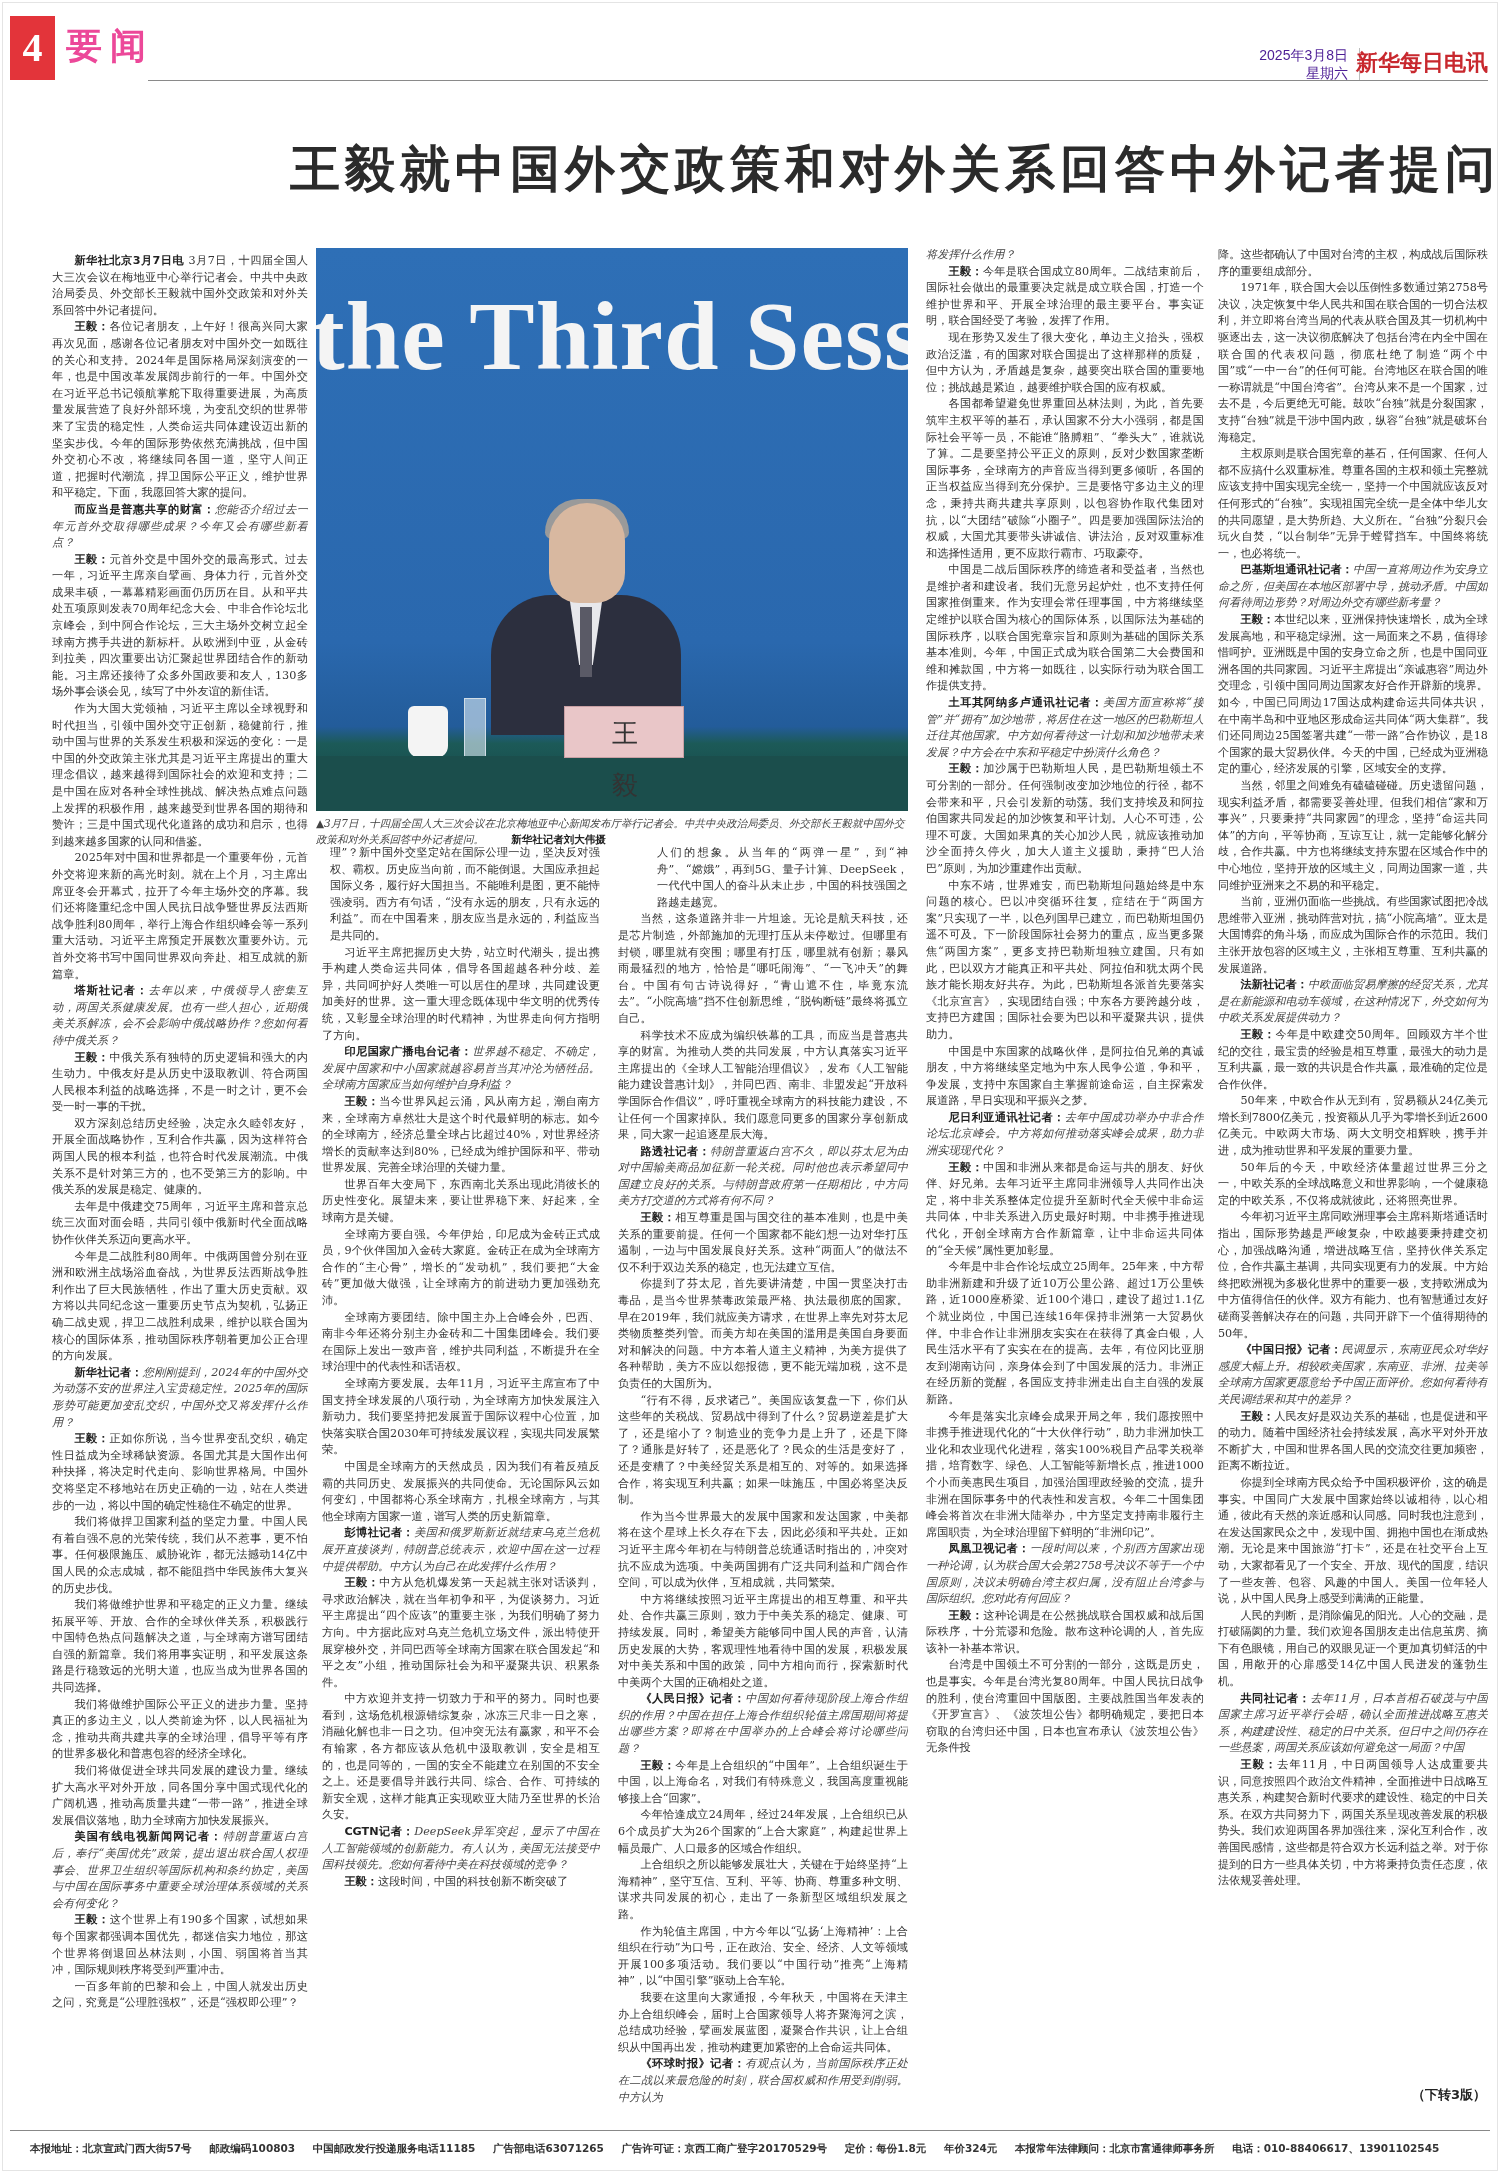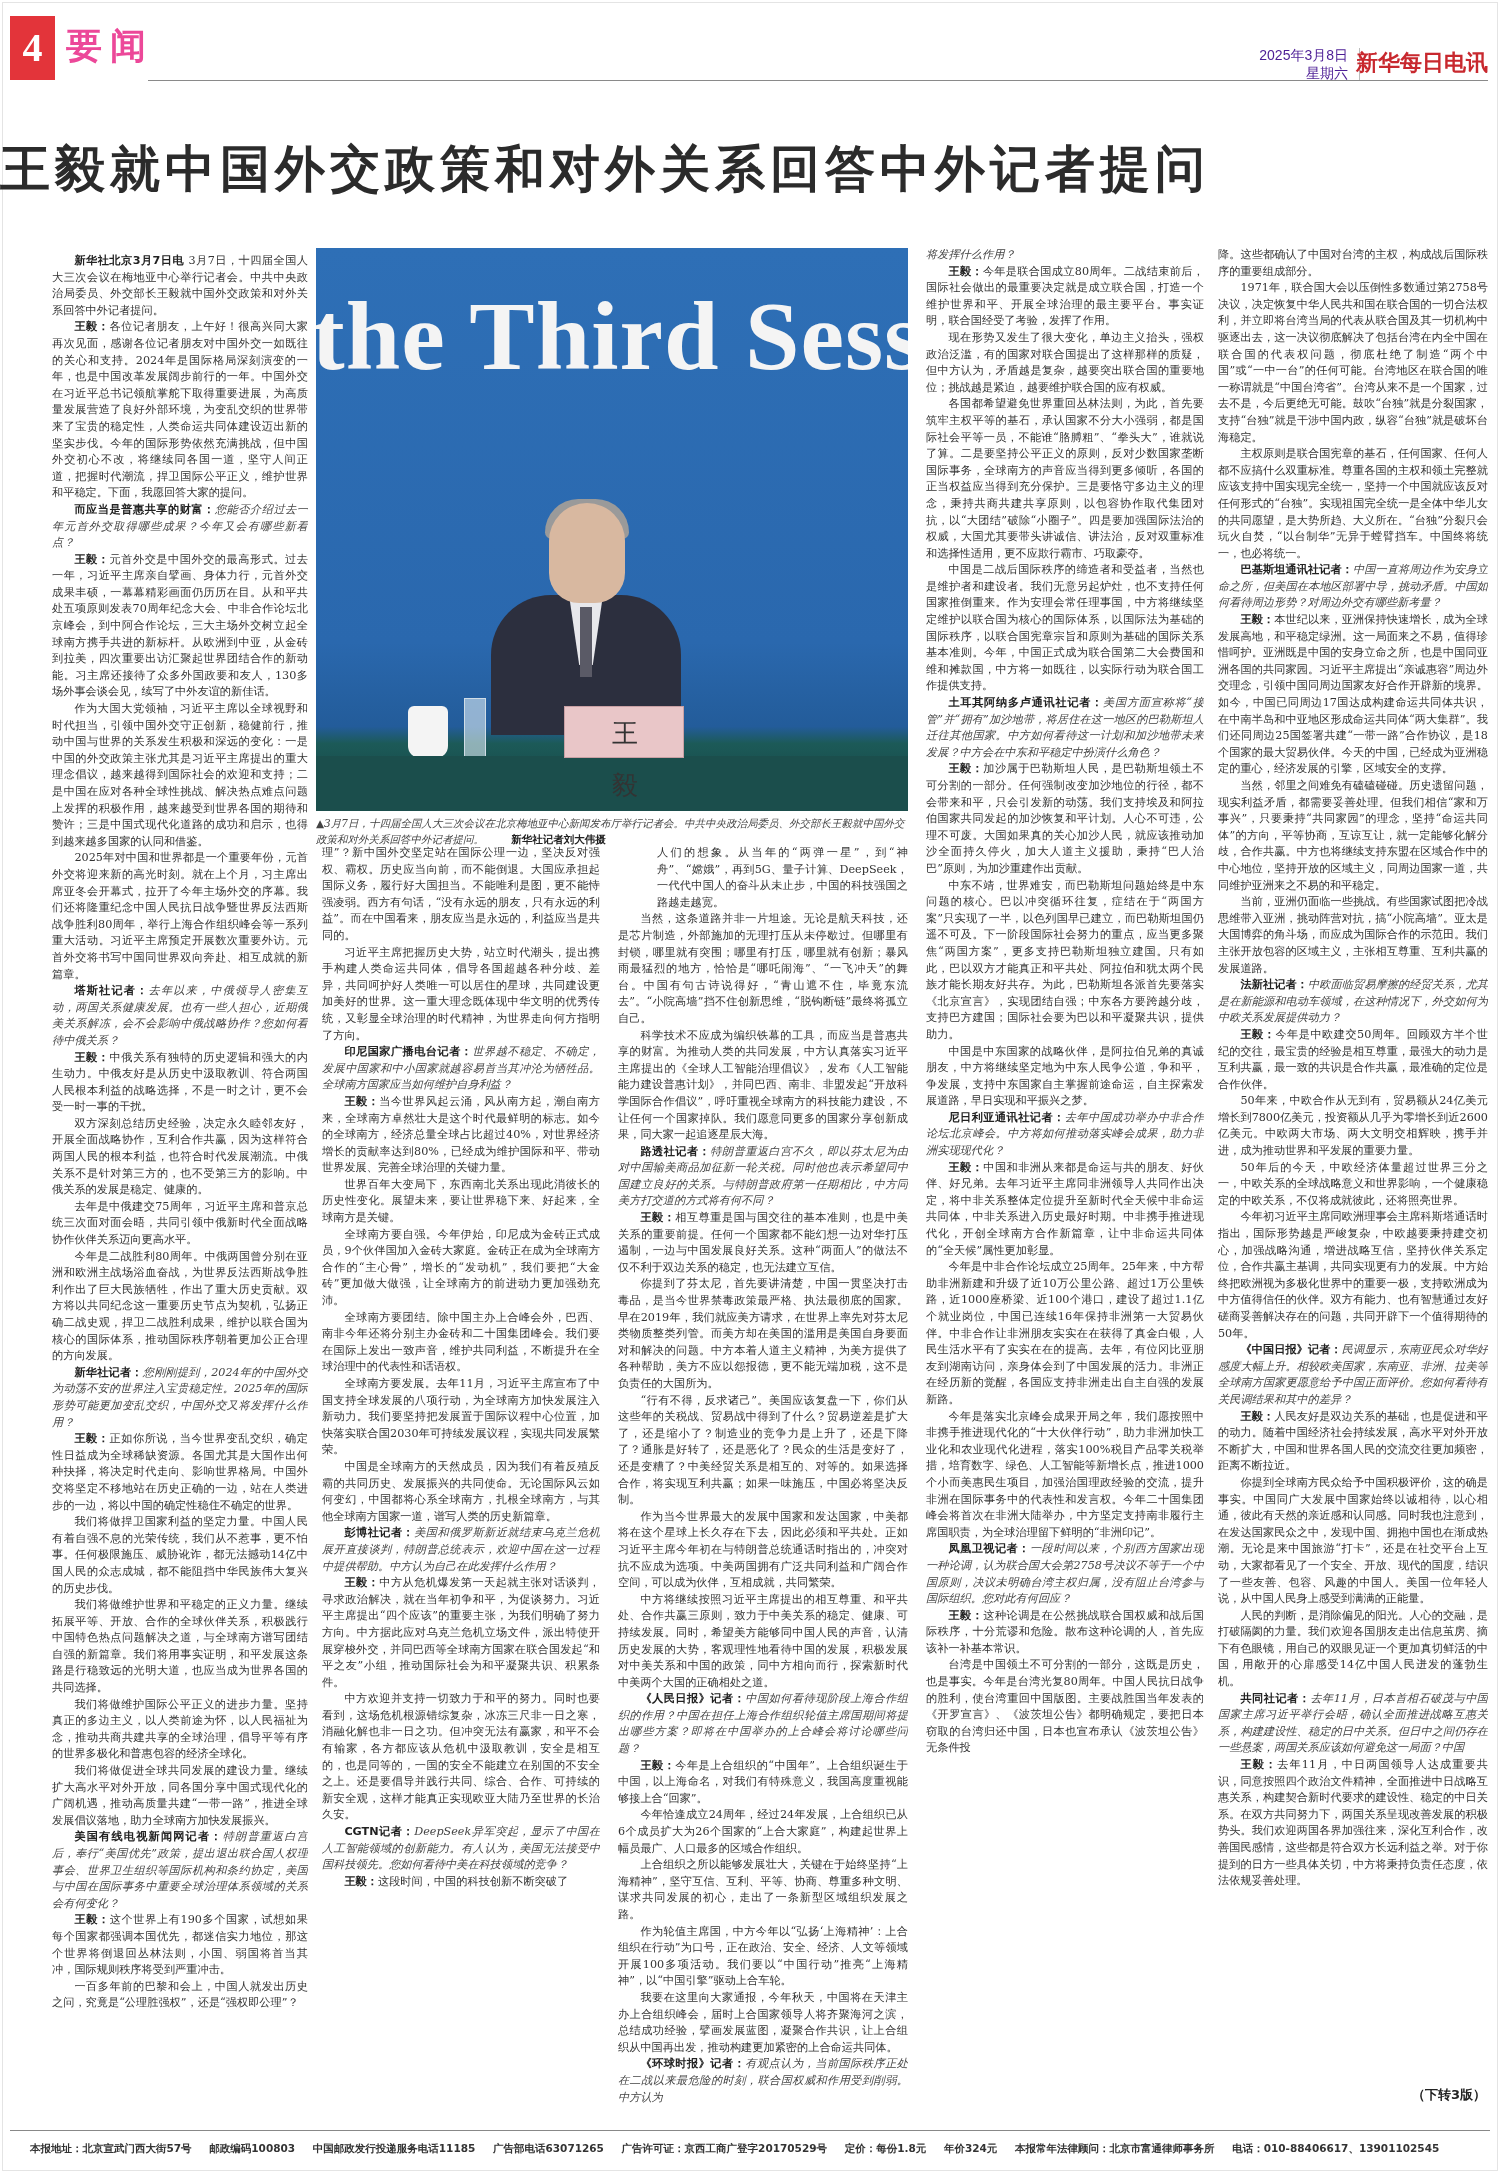--- a/index.html
+++ b/index.html
@@ -8,21 +8,21 @@
 
   .masthead { position: absolute; left: 10px; top: 16px; width: 1478px; height: 60px; }
   .page-num { position: absolute; left: 0; top: 0; width: 45px; height: 64px; background: #e3343a; color: #fff;
     font-family: "Liberation Serif", serif; font-weight: bold; font-size: 40px; line-height: 64px; text-align: center; }
   .section-name { position: absolute; left: 56px; top: 6px; font-size: 36px; font-weight: bold; color: #ec4899; letter-spacing: 8px; font-family: "DejaVu Serif", serif; }
   .mast-rule { position: absolute; left: 138px; right: 0; top: 64px; height: 1px; background: #8a8a8a; }
   .mast-date { position: absolute; right: 140px; top: 30px; text-align: right; font-family: "Liberation Sans", sans-serif; font-size: 14px; color: #4c1d95; line-height: 18px; }
   .mast-sep { position: absolute; right: 128px; top: 32px; width: 1px; height: 32px; background: #bbb; }
   .mast-brand { position: absolute; right: 0; top: 32px; font-size: 22px; font-weight: bold; color: #c8282e; font-family: "DejaVu Serif", serif; }
 
-  .headline { position: absolute; left: 0; top: 136px; width: 1500px; text-align: left; font-size: 50px; font-weight: bold; color: #2b2b2b; letter-spacing: 5px; font-family: "DejaVu Serif", serif; }
+  .headline { position: absolute; left: 0; top: 136px; width: 1500px; text-align: right; font-size: 50px; font-weight: bold; color: #2b2b2b; letter-spacing: 5px; font-family: "DejaVu Serif", serif; }
 
   .col { position: absolute; font-size: 11.2px; line-height: 16.6px; text-align: justify; overflow: hidden; color: #333; }
   .col p { text-indent: 2em; }
   .col .b { font-weight: bold; font-family: "DejaVu Sans", sans-serif; color: #222; }
   .col .q { font-style: italic; color: #444; }
   .col-1 { left: 52px; top: 253px; width: 256px; height: 1860px; }
   .col-2a { left: 322px; top: 845px; width: 278px; height: 1270px; }
   .col-2b { left: 618px; top: 845px; width: 290px; height: 1270px; }
   .col-3 { left: 926px; top: 247px; width: 278px; height: 1868px; }
   .col-4 { left: 1218px; top: 247px; width: 270px; height: 1868px; }
@@ -111,21 +111,21 @@
   <div class="desk"></div>
   <div class="nameplate">王 毅</div>
 </figure>
 
 <figcaption class="caption">
   <span class="txt">▲3月7日，十四届全国人大三次会议在北京梅地亚中心新闻发布厅举行记者会。中共中央政治局委员、外交部长王毅就中国外交政策和对外关系回答中外记者提问。</span>
   <span class="credit">新华社记者刘大伟摄</span>
 </figcaption>
 
 <div class="col col-2a">
-    <p style="text-indent: 0px;"><span>理”？新中国外交坚定站在国际公理一边，坚决反对强权、霸权。历史应当向前，而不能倒退。大国应承担起国际义务，履行好大国担当。不能唯利是图，更不能恃强凌弱。西方有句话，“没有永远的朋友，只有永远的利益”。而在中国看来，朋友应当是永远的，利益应当是共同的。</span></p>
+    <p style="text-indent: 0px; margin-left: 8px;"><span>理”？新中国外交坚定站在国际公理一边，坚决反对强权、霸权。历史应当向前，而不能倒退。大国应承担起国际义务，履行好大国担当。不能唯利是图，更不能恃强凌弱。西方有句话，“没有永远的朋友，只有永远的利益”。而在中国看来，朋友应当是永远的，利益应当是共同的。</span></p>
     <p><span>习近平主席把握历史大势，站立时代潮头，提出携手构建人类命运共同体，倡导各国超越各种分歧、差异，共同呵护好人类唯一可以居住的星球，共同建设更加美好的世界。这一重大理念既体现中华文明的优秀传统，又彰显全球治理的时代精神，为世界走向何方指明了方向。</span></p>
     <p><span class="b">印尼国家广播电台记者：</span><span class="q">世界越不稳定、不确定，发展中国家和中小国家就越容易首当其冲沦为牺牲品。全球南方国家应当如何维护自身利益？</span></p>
     <p><span class="b">王毅：</span><span>当今世界风起云涌，风从南方起，潮自南方来，全球南方卓然壮大是这个时代最鲜明的标志。如今的全球南方，经济总量全球占比超过40%，对世界经济增长的贡献率达到80%，已经成为维护国际和平、带动世界发展、完善全球治理的关键力量。</span></p>
     <p><span>世界百年大变局下，东西南北关系出现此消彼长的历史性变化。展望未来，要让世界稳下来、好起来，全球南方是关键。</span></p>
     <p><span>全球南方要自强。今年伊始，印尼成为金砖正式成员，9个伙伴国加入金砖大家庭。金砖正在成为全球南方合作的“主心骨”，增长的“发动机”，我们要把“大金砖”更加做大做强，让全球南方的前进动力更加强劲充沛。</span></p>
     <p><span>全球南方要团结。除中国主办上合峰会外，巴西、南非今年还将分别主办金砖和二十国集团峰会。我们要在国际上发出一致声音，维护共同利益，不断提升在全球治理中的代表性和话语权。</span></p>
     <p><span>全球南方要发展。去年11月，习近平主席宣布了中国支持全球发展的八项行动，为全球南方加快发展注入新动力。我们要坚持把发展置于国际议程中心位置，加快落实联合国2030年可持续发展议程，实现共同发展繁荣。</span></p>
     <p><span>中国是全球南方的天然成员，因为我们有着反殖反霸的共同历史、发展振兴的共同使命。无论国际风云如何变幻，中国都将心系全球南方，扎根全球南方，与其他全球南方国家一道，谱写人类的历史新篇章。</span></p>
     <p><span class="b">彭博社记者：</span><span class="q">美国和俄罗斯新近就结束乌克兰危机展开直接谈判，特朗普总统表示，欢迎中国在这一过程中提供帮助。中方认为自己在此发挥什么作用？</span></p>
     <p><span class="b">王毅：</span><span>中方从危机爆发第一天起就主张对话谈判，寻求政治解决，就在当年初争和平，为促谈努力。习近平主席提出“四个应该”的重要主张，为我们明确了努力方向。中方据此应对乌克兰危机立场文件，派出特使开展穿梭外交，并同巴西等全球南方国家在联合国发起“和平之友”小组，推动国际社会为和平凝聚共识、积累条件。</span></p>

